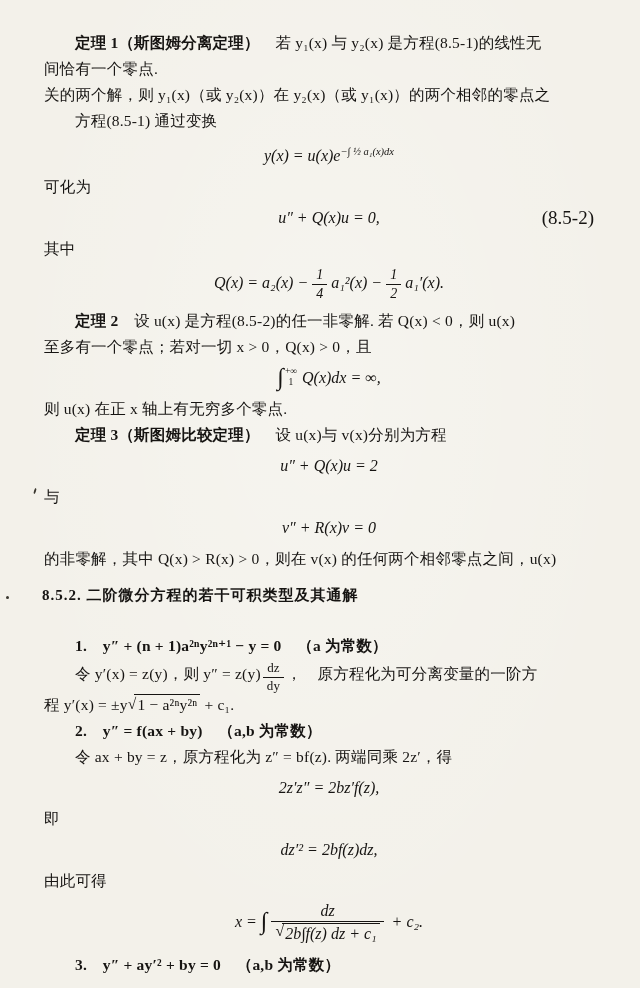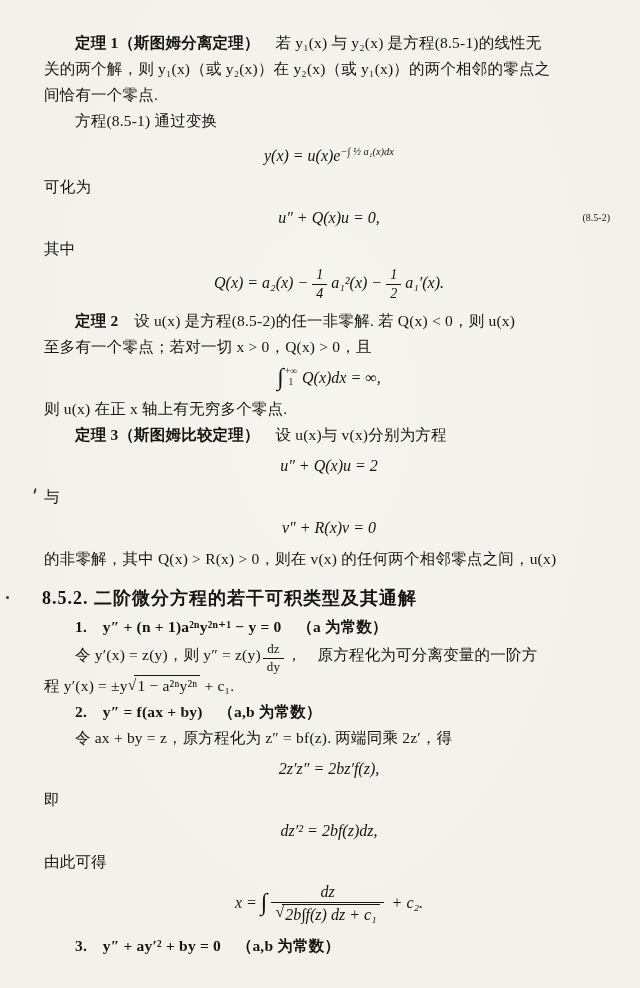--- a/index.html
+++ b/index.html
@@ -28,29 +28,29 @@
     white-space:nowrap;
     letter-spacing:.2px;
   }
   .indent{padding-left:31px;}
   b{font-weight:bold;}
   .eq{
     text-align:center;
     font-style:italic;
     font-size:16px;
     line-height:26px;
-    margin:5px 0;
+    margin:5px 16px;
     position:relative;
     white-space:nowrap;
   }
   .eq-number{
     position:absolute;right:4px;top:50%;
     transform:translateY(-50%);
     font-style:normal;
-    font-size:10px;
+    font-size:19px;
   }
   .sup{
     vertical-align:super;
     font-size:10.5px;
     letter-spacing:0;
   }
   .bigint{
     font-style:normal;
     font-size:24px;
     line-height:1;
@@ -89,40 +89,40 @@
     font-style:normal;
     display:inline-block;
     transform:translateY(-1px);
     margin-right:-2px;
   }
   .radicand{
     border-top:1.4px solid #161412;
     padding:1px 3px 0 3px;
   }
   .section-heading{
-    font-size:18px;
+    font-size:15px;
     font-weight:bold;
     letter-spacing:1px;
-    margin:14px 0 4px -2px;
+    margin:14px 0 28px -2px;
     white-space:nowrap;
   }
   .item-head{font-weight:bold;}
   .eq-display{margin:8px 0;}
   .speck{position:absolute;background:#3a372f;border-radius:50%;}
   .speck.s1{width:3px;height:3px;left:6px;top:596px;}
   .speck.s2{width:2px;height:6px;left:34px;top:488px;transform:rotate(18deg);}
 </style>
 </head>
 <body>
 
 <div class="page">
 
   <p class="line indent"><b>定理 1（斯图姆分离定理）</b><span>　若 y₁(x) 与 y₂(x) 是方程(8.5-1)的线性无</span></p>
+  <p class="line">间恰有一个零点.</p>
   <p class="line">关的两个解，则 y₁(x)（或 y₂(x)）在 y₂(x)（或 y₁(x)）的两个相邻的零点之</p>
-  <p class="line">间恰有一个零点.</p>
 
   <p class="line indent">方程(8.5-1) 通过变换</p>
 
   <div class="eq"><span>y(x) = u(x)e</span><span class="sup">−∫ ½ a₁(x)dx</span></div>
 
   <p class="line">可化为</p>
 
   <div class="eq"><span>u″ + Q(x)u = 0,</span><span class="eq-number">(8.5-2)</span></div>
 
   <p class="line">其中</p>

